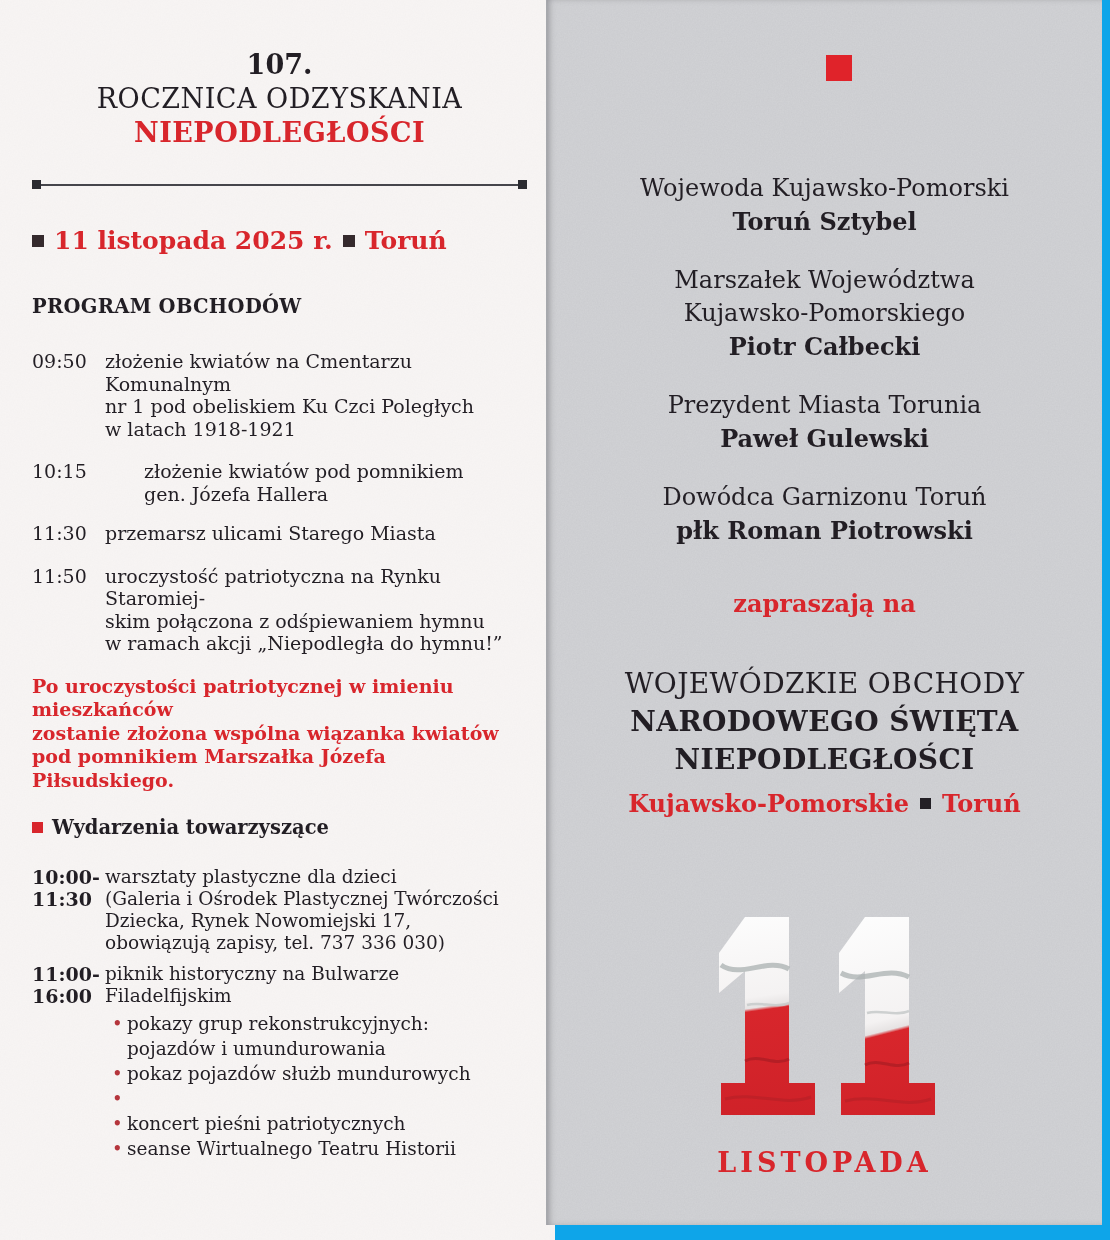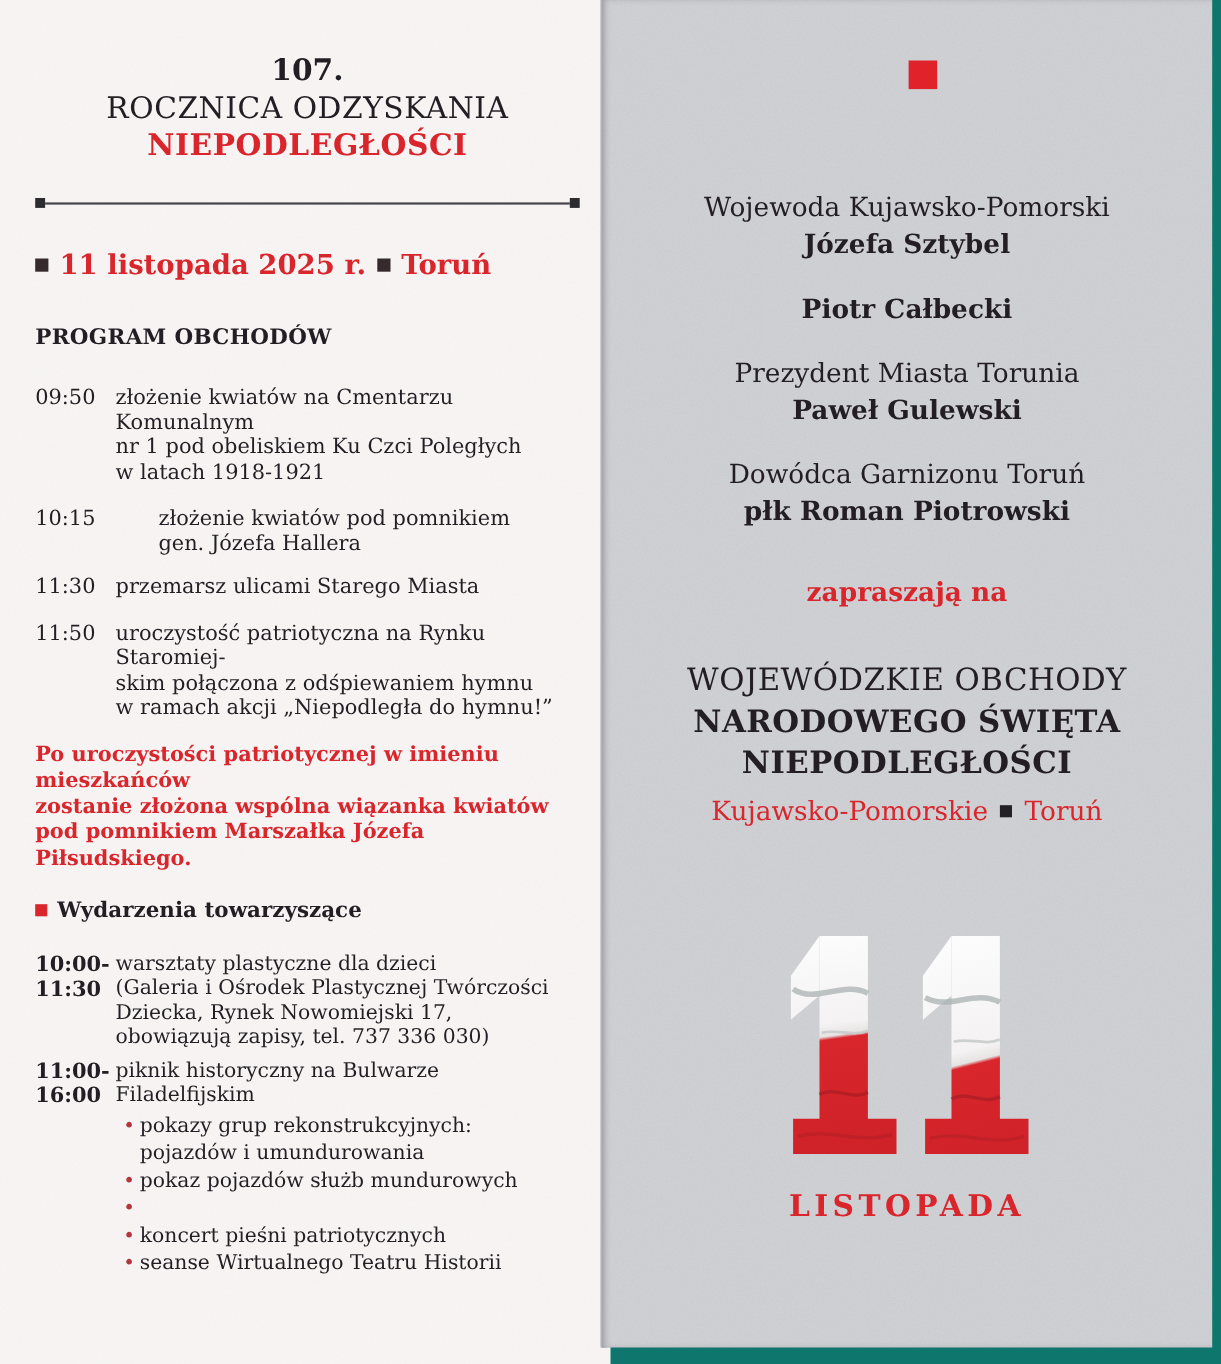--- a/index.html
+++ b/index.html
@@ -1,17 +1,17 @@
 <!DOCTYPE html>
 <html lang="pl"><head>
 <meta charset="utf-8">
 <style>
   html,body{margin:0;padding:0;background:#ffffff;}
   body{font-family:"DejaVu Serif","Liberation Serif",serif;-webkit-font-smoothing:antialiased;}
-  #page{position:relative;width:1110px;height:1240px;overflow:hidden;background:#0f766e;}
+  #page{position:relative;width:1110px;height:1240px;overflow:hidden;background:#0ea5e9;}
 
   
   .panel{position:absolute;top:0;overflow:hidden;}
   #left-panel{left:0;width:555px;height:1240px;background:#f8f5f4;}
   #right-panel{left:546px;width:555px;height:1225px;background:#d2d3d6;
                box-shadow:inset 4px 0 6px -2px rgba(80,80,88,.5);
                border-left:1px solid #a6a8ad;}
   .grain{position:absolute;inset:0;width:100%;height:100%;pointer-events:none;}
   .content{position:relative;z-index:2;}
 
@@ -58,21 +58,21 @@
   #right-content{display:flex;flex-direction:column;align-items:center;text-align:center;padding-top:55px;}
   .top-square{width:26px;height:26px;background:#e0232a;transform:translateX(14px);}
   .invitee{color:#221e24;}
   .invitee .role{font-size:24px;line-height:33px;white-space:pre-line;}
   .invitee .name{font-size:24px;line-height:33px;font-weight:700;}
   .g1{margin-top:91px;} .g2,.g3,.g4{margin-top:26px;}
   .invite-line{margin-top:40px;font-size:24px;font-weight:700;color:#d8262c;line-height:33px;}
   .ev-title{margin-top:45px;color:#221e24;line-height:38px;}
   .ev-title .t1{font-size:28px;letter-spacing:.4px;}
   .ev-title .t2,.ev-title .t3{font-size:28px;font-weight:700;letter-spacing:.4px;}
-  .region-row{margin-top:8px;font-size:24px;font-weight:400;color:#d8262c;
+  .region-row{margin-top:8px;font-size:24px;font-weight:700;color:#d8262c;
               display:flex;align-items:center;justify-content:center;gap:11px;line-height:33px;}
   .sq-black{display:inline-block;width:11px;height:11px;background:#232026;}
   .big-date{margin-top:90px;}
   .listopada{margin-top:12px;font-size:27px;font-weight:700;color:#d8262c;letter-spacing:4px;}
 </style>
 </head>
 <body>
 
 <svg width="0" height="0" style="position:absolute" aria-hidden="true">
   <defs>
@@ -190,23 +190,25 @@
   <div id="right-panel" class="panel">
     <svg class="grain" style="opacity:.45">
         <rect width="100%" height="100%" filter="url(#grainF)"></rect>
       </svg>
     <div id="right-content" class="content">
 
       <div class="top-square"></div>
 
       <div class="invitee g1">
         <div class="role">Wojewoda Kujawsko-Pomorski</div>
-        <div class="name">Józefa Sztybel</div>
+        <div class="name">Toruń Sztybel</div>
       </div>
       <div class="invitee g2">
+        <div class="role">Marszałek Województwa
+Kujawsko-Pomorskiego</div>
         <div class="name">Piotr Całbecki</div>
       </div>
       <div class="invitee g3">
         <div class="role">Prezydent Miasta Torunia</div>
         <div class="name">Paweł Gulewski</div>
       </div>
       <div class="invitee g4">
         <div class="role">Dowódca Garnizonu Toruń</div>
         <div class="name">płk Roman Piotrowski</div>
       </div>

